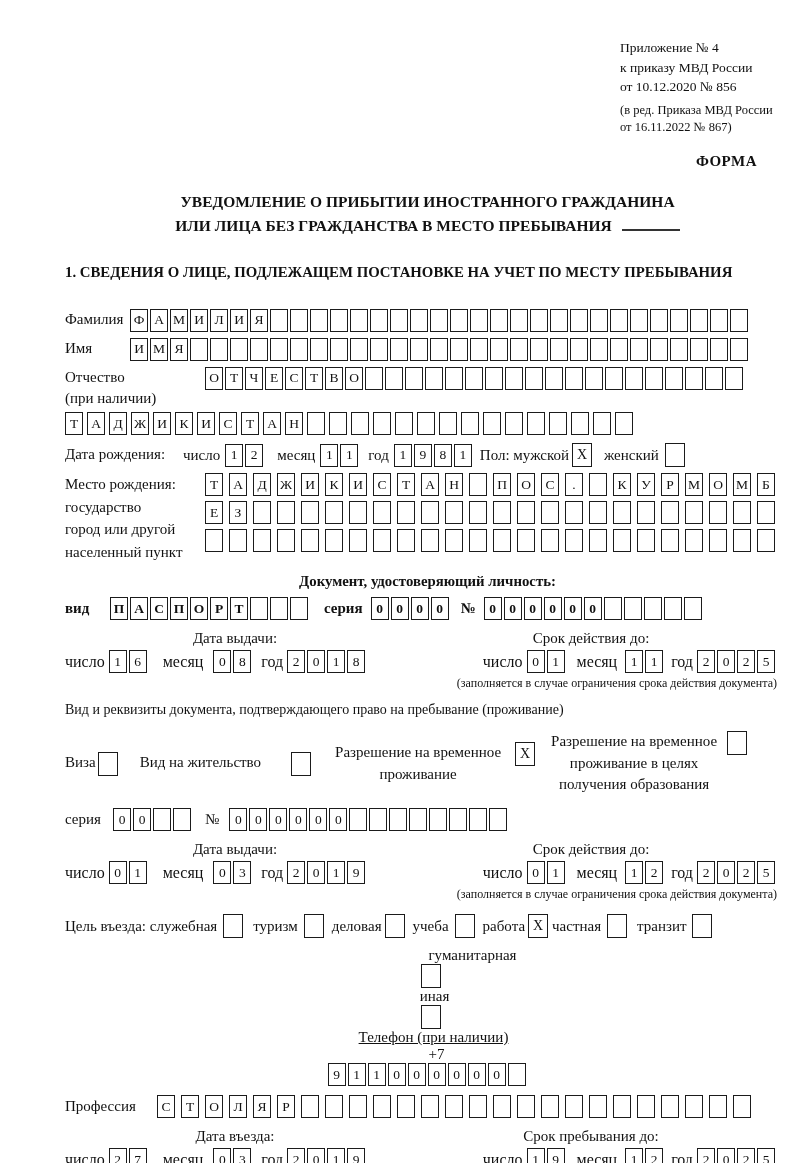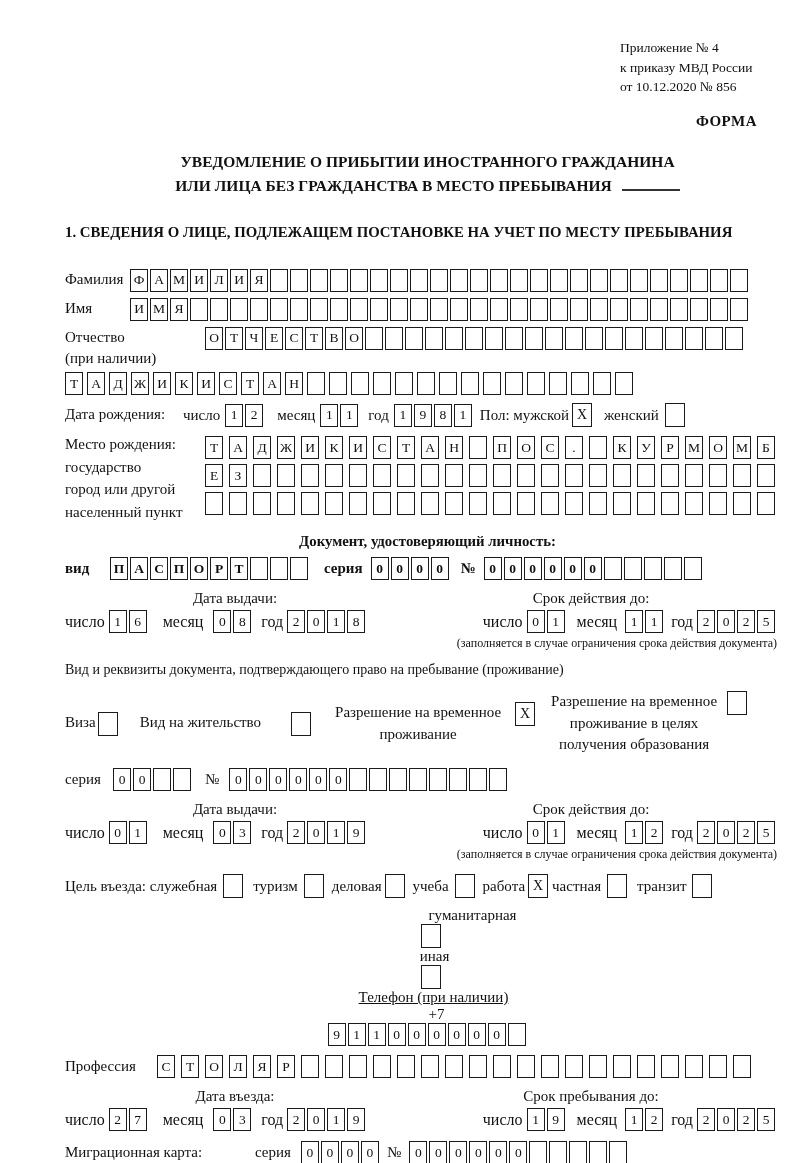--- a/index.html
+++ b/index.html
@@ -51,20 +51,24 @@
   .cellcol{display:flex;flex-direction:column;}
   .cellcol .cells{margin-bottom:5px;}
 </style>
 </head>
 <body>
 
 <div class="ref">
   <div>Приложение № 4</div>
   <div>к приказу МВД России</div>
   <div>от 10.12.2020 № 856</div>
+  <div class="small">
+    <div>(в ред. Приказа МВД России</div>
+    <div>от 16.11.2022 № 867)</div>
+  </div>
 </div>
 
 <div class="forma">ФОРМА</div>
 
 <div class="title">
   <div>УВЕДОМЛЕНИЕ О ПРИБЫТИИ ИНОСТРАННОГО ГРАЖДАНИНА</div>
   <div><span>ИЛИ ЛИЦА БЕЗ ГРАЖДАНСТВА В МЕСТО ПРЕБЫВАНИЯ</span><span class="blank"></span></div>
 </div>
 
 <div class="sec">1. СВЕДЕНИЯ О ЛИЦЕ, ПОДЛЕЖАЩЕМ ПОСТАНОВКЕ НА УЧЕТ ПО МЕСТУ ПРЕБЫВАНИЯ</div>
@@ -238,21 +242,21 @@
   <span class="dg" style="margin-left:6px;">
       <span>Пол: мужской</span>
       <span class="cbox" style="margin-left:3px;">X</span>
     </span>
   <span class="dg" style="margin-left:12px;">
       <span>женский</span>
       <span class="cbox"></span>
     </span>
 </div>
 
-<div class="row mlblock" style="align-items:center;">
+<div class="row mlblock" style="">
   <span class="lblcol" style="width:140px;">
     <span>Место рождения:</span>
     <span>государство</span>
     <span>город или другой</span>
     <span>населенный пункт</span>
   </span>
   <span class="cellcol">
     <span class="cells gap6">
         <span class="cell">Т</span>
         <span class="cell">А</span>

